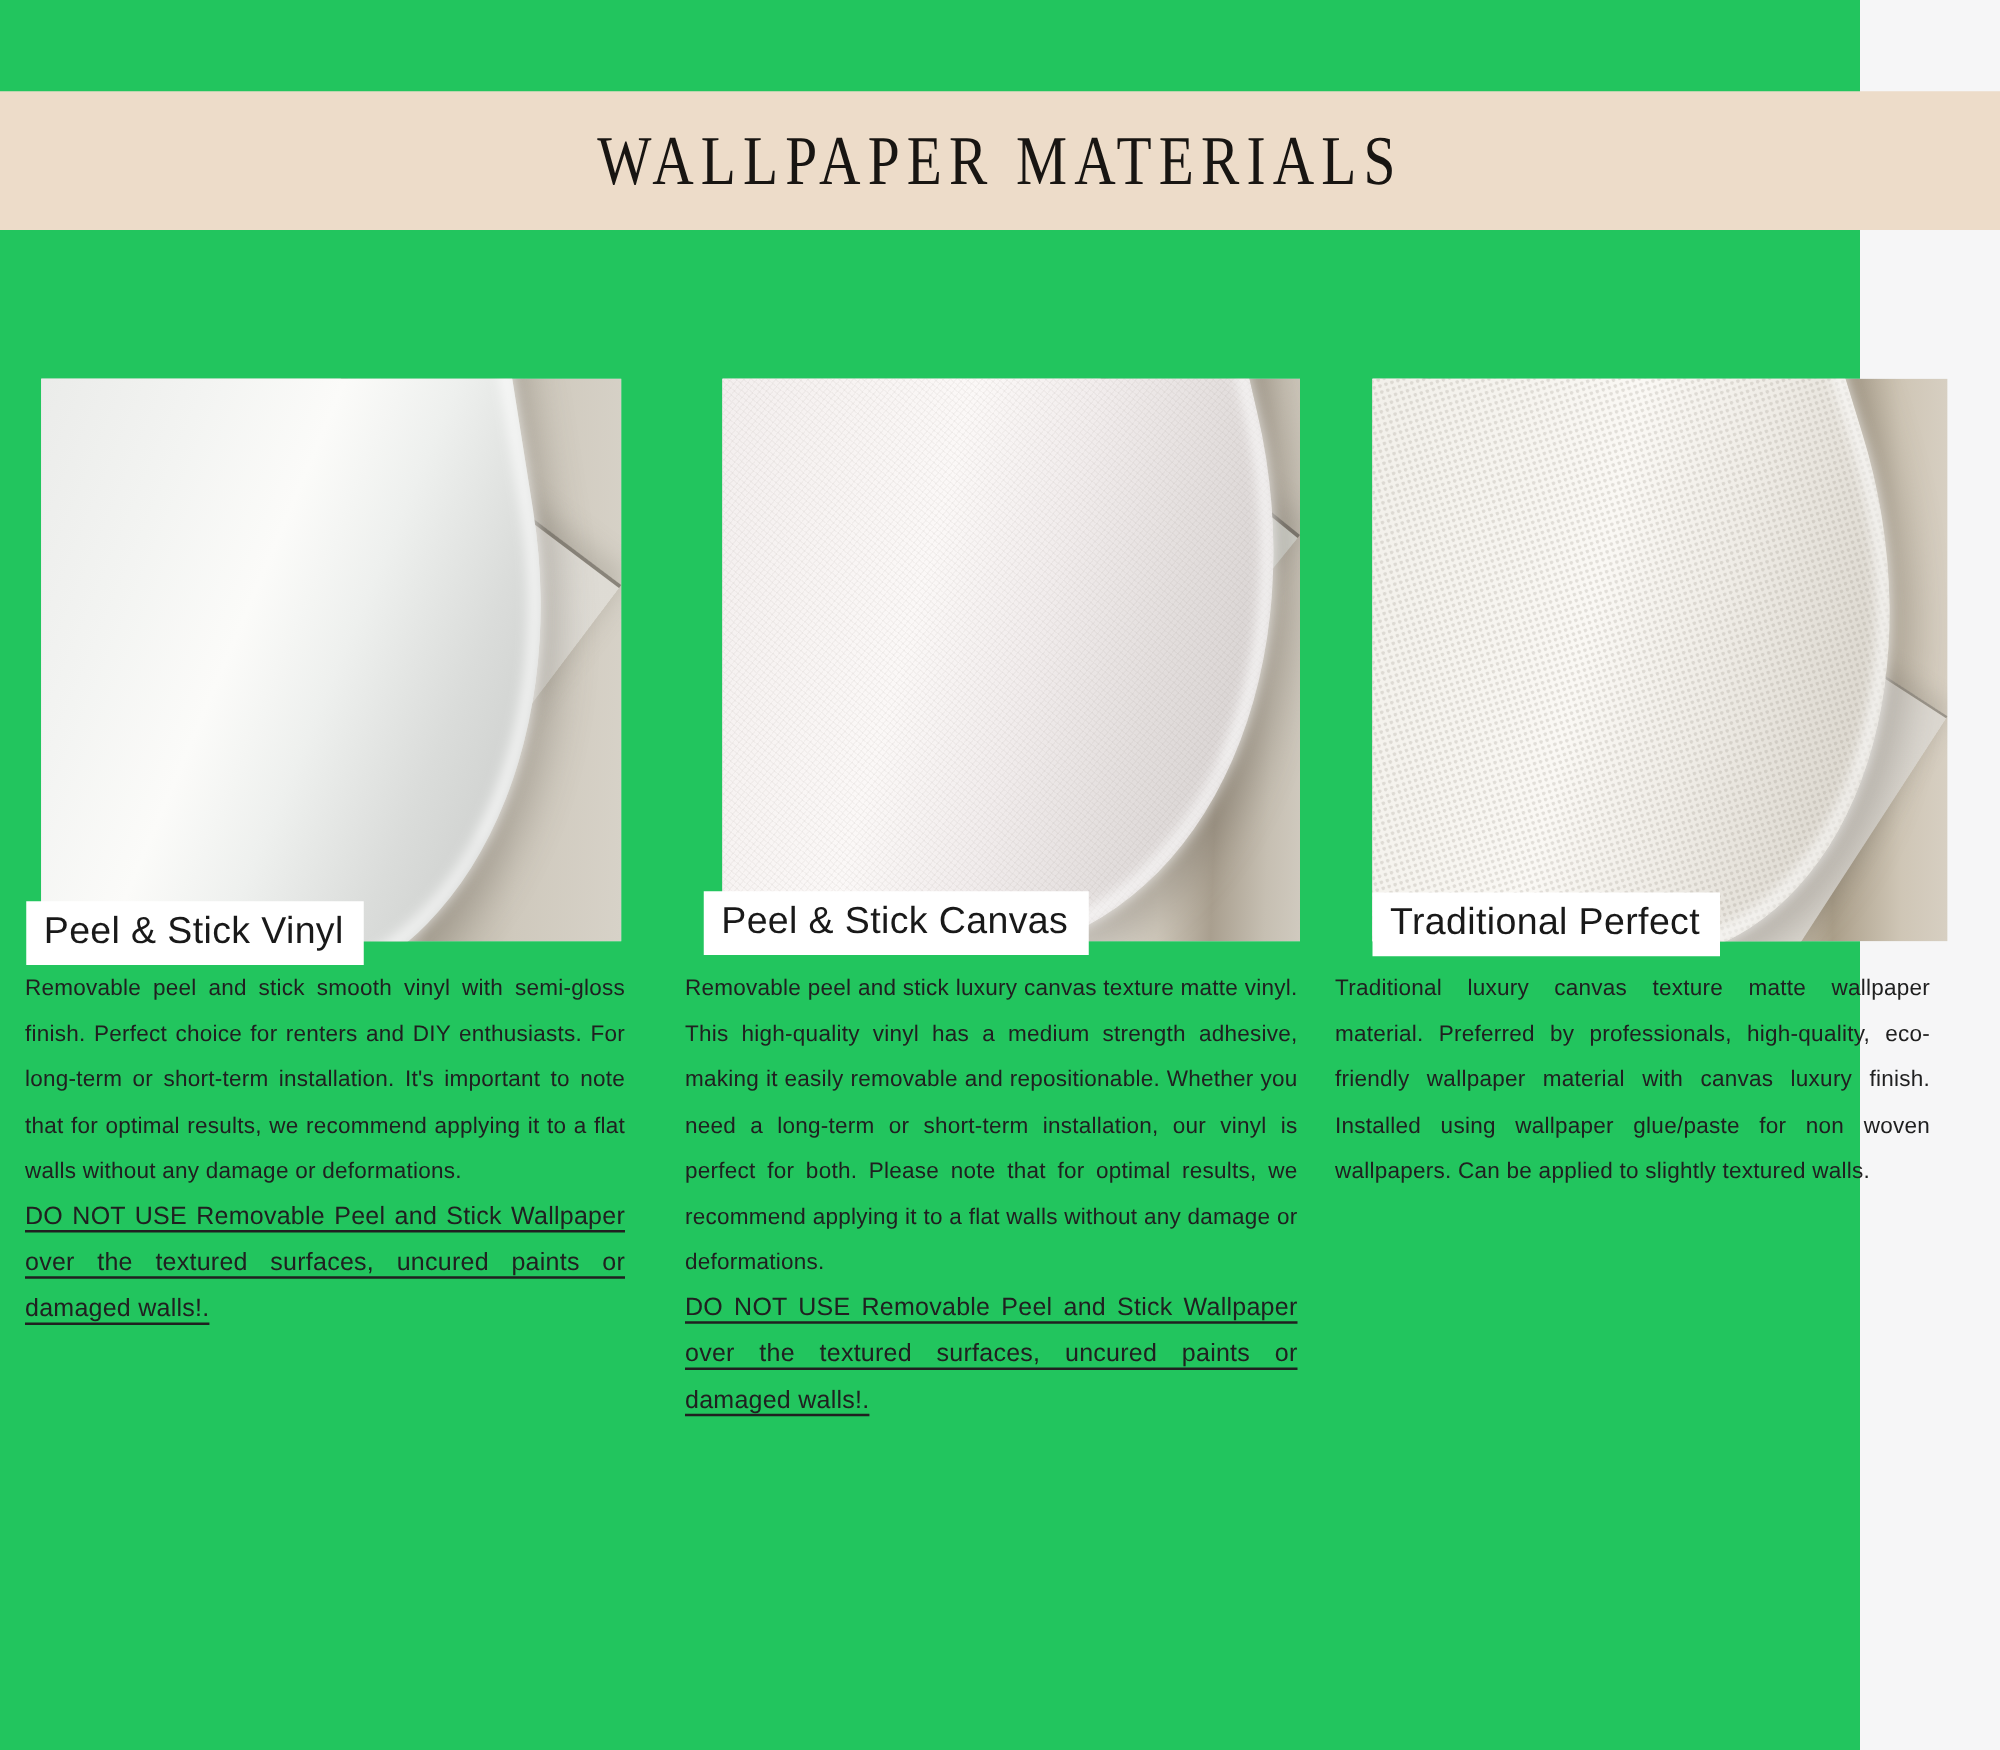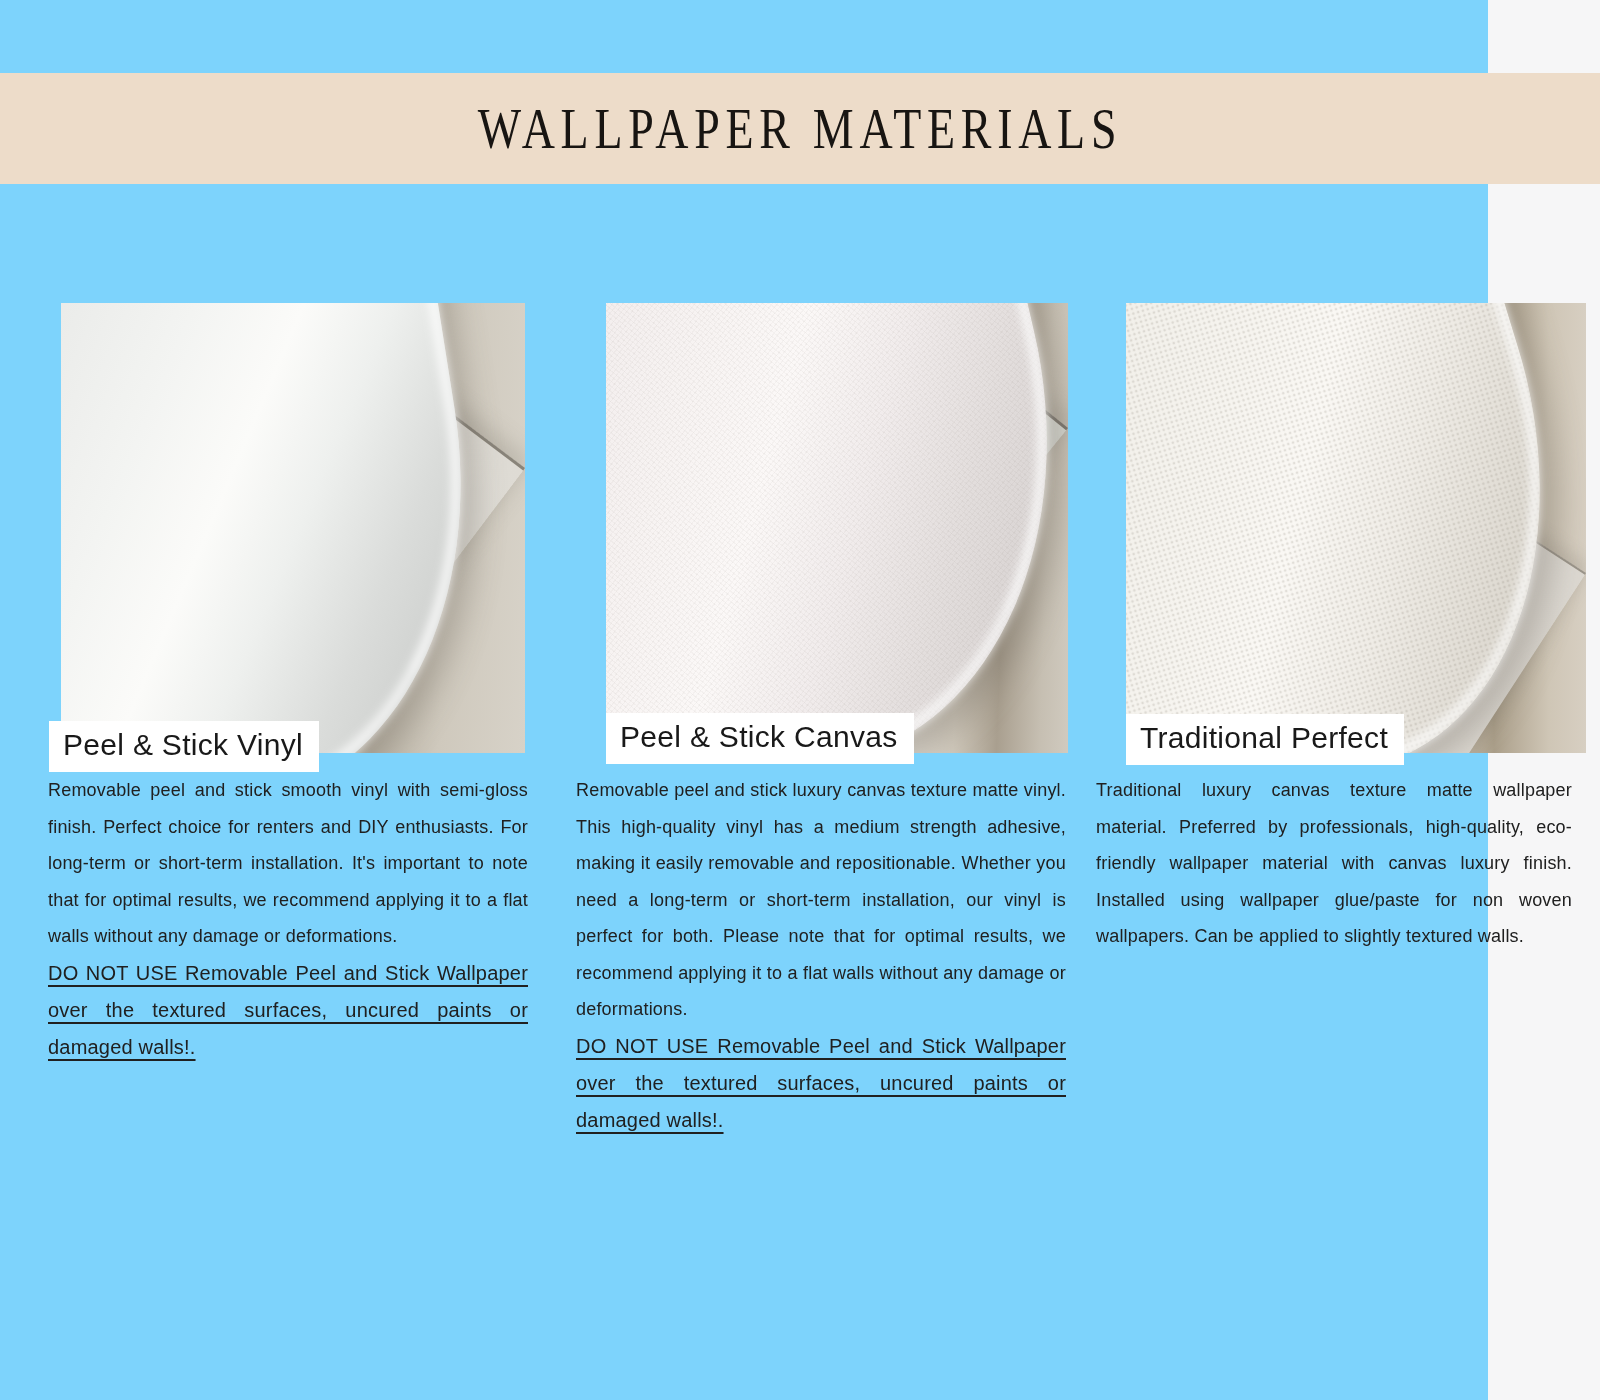--- a/index.html
+++ b/index.html
@@ -2,41 +2,41 @@
 <html><head>
 <meta charset="utf-8">
 <style>
   html,body{margin:0;padding:0;}
   body{
     width:1600px;height:1400px;
     background:#f6f6f7;
     font-family:"Liberation Sans", sans-serif;
     overflow:hidden;
   }
-  .page{position:relative;width:1488px;height:1400px;background:#7dd3fc;}
+  .page{position:relative;width:1488px;height:1400px;background:#22c55e;}
 
   
   .banner{
     position:absolute;top:73px;left:0;width:1600px;height:111px;
     background:#eddcc9;
     display:flex;align-items:center;justify-content:center;
   }
   .banner h1{
     margin:0;
     font-family:"Liberation Serif", serif;
     font-weight:400;
     font-size:56px;
     letter-spacing:7px;
     color:#181512;
     white-space:nowrap;
     transform:scaleX(0.82);
   }
 
   
-  .col{position:absolute;top:303px;margin-left:28px;}
+  .col{position:absolute;top:303px;}
   .col1{left:20px;width:480px;}
   .col2{left:548px;width:490px;}
   .col3{left:1068px;width:476px;}
 
   .photo-wrap{position:relative;height:465px;}
 
   .photo{
     position:absolute;top:0;height:450px;overflow:hidden;background:#ecebe8;
   }
   .col1 .photo{left:13px;width:464px;}
@@ -119,21 +119,21 @@
     box-shadow:14px 18px 30px rgba(95,90,80,.30);
   }
 
   
   .label-box{
     position:absolute;background:#ffffff;
     padding:7px 16px 10px 14px;
     white-space:nowrap;
   }
   .col1 .label-box{left:1px;top:418px;}
-  .col2 .label-box{left:30px;top:410px;}
+  .col2 .label-box{left:15px;top:410px;}
   .col3 .label-box{left:30px;top:411px;}
   .label-box span{
     font-size:30px;color:#191919;letter-spacing:.3px;
   }
 
   
   .desc{
     margin:4px 0 0 0;
     font-size:18px;line-height:36.5px;letter-spacing:.2px;
     color:#202020;text-align:justify;

